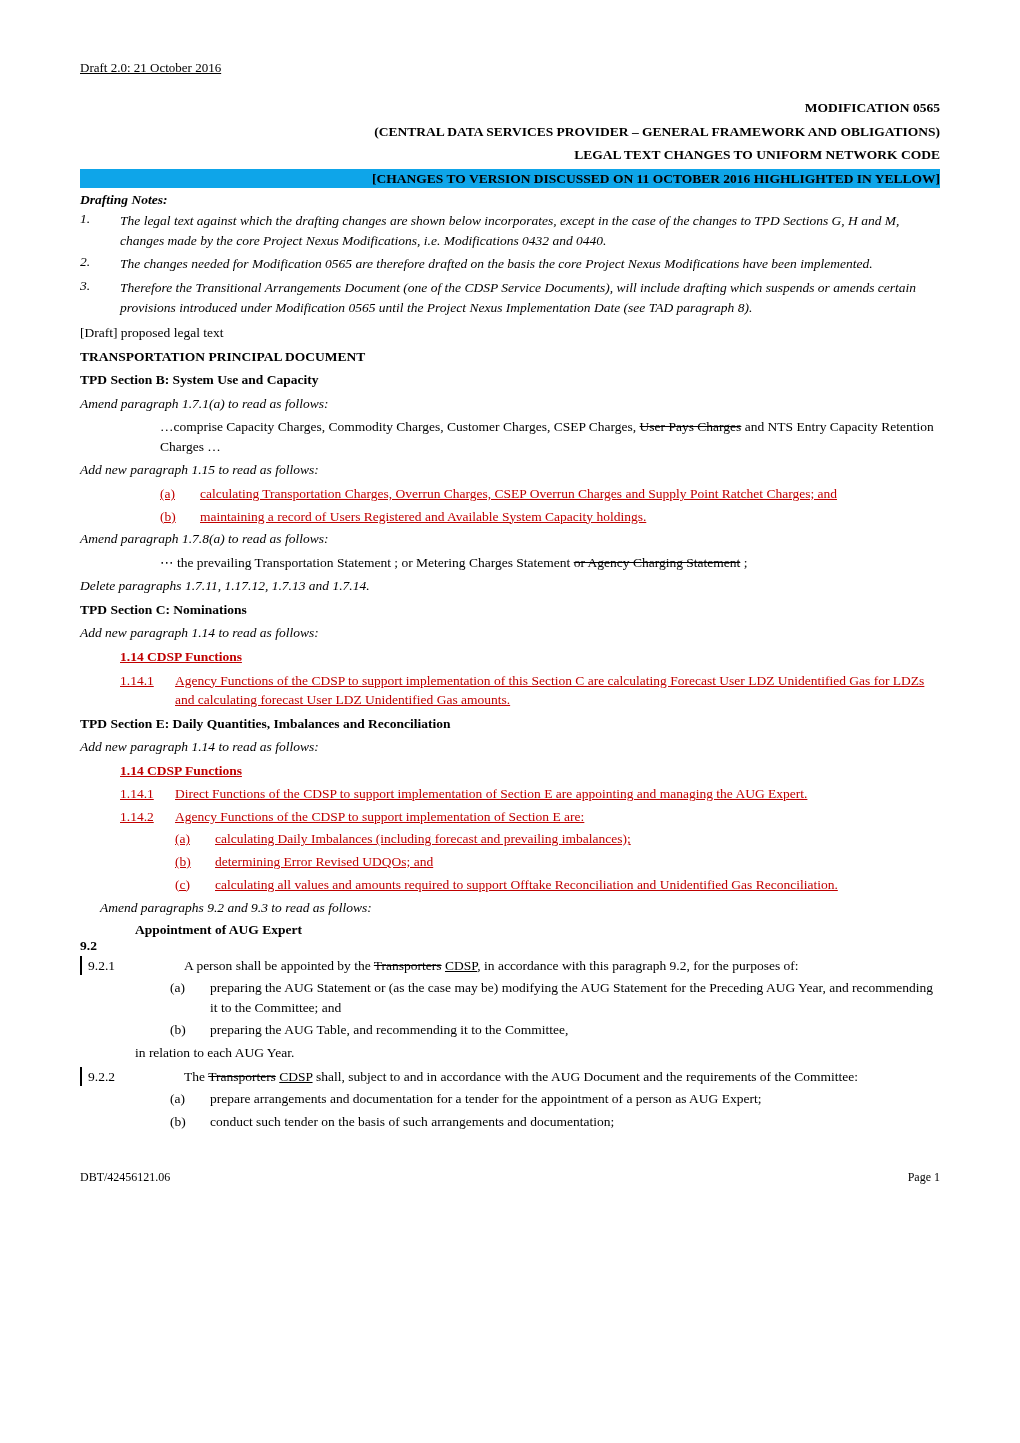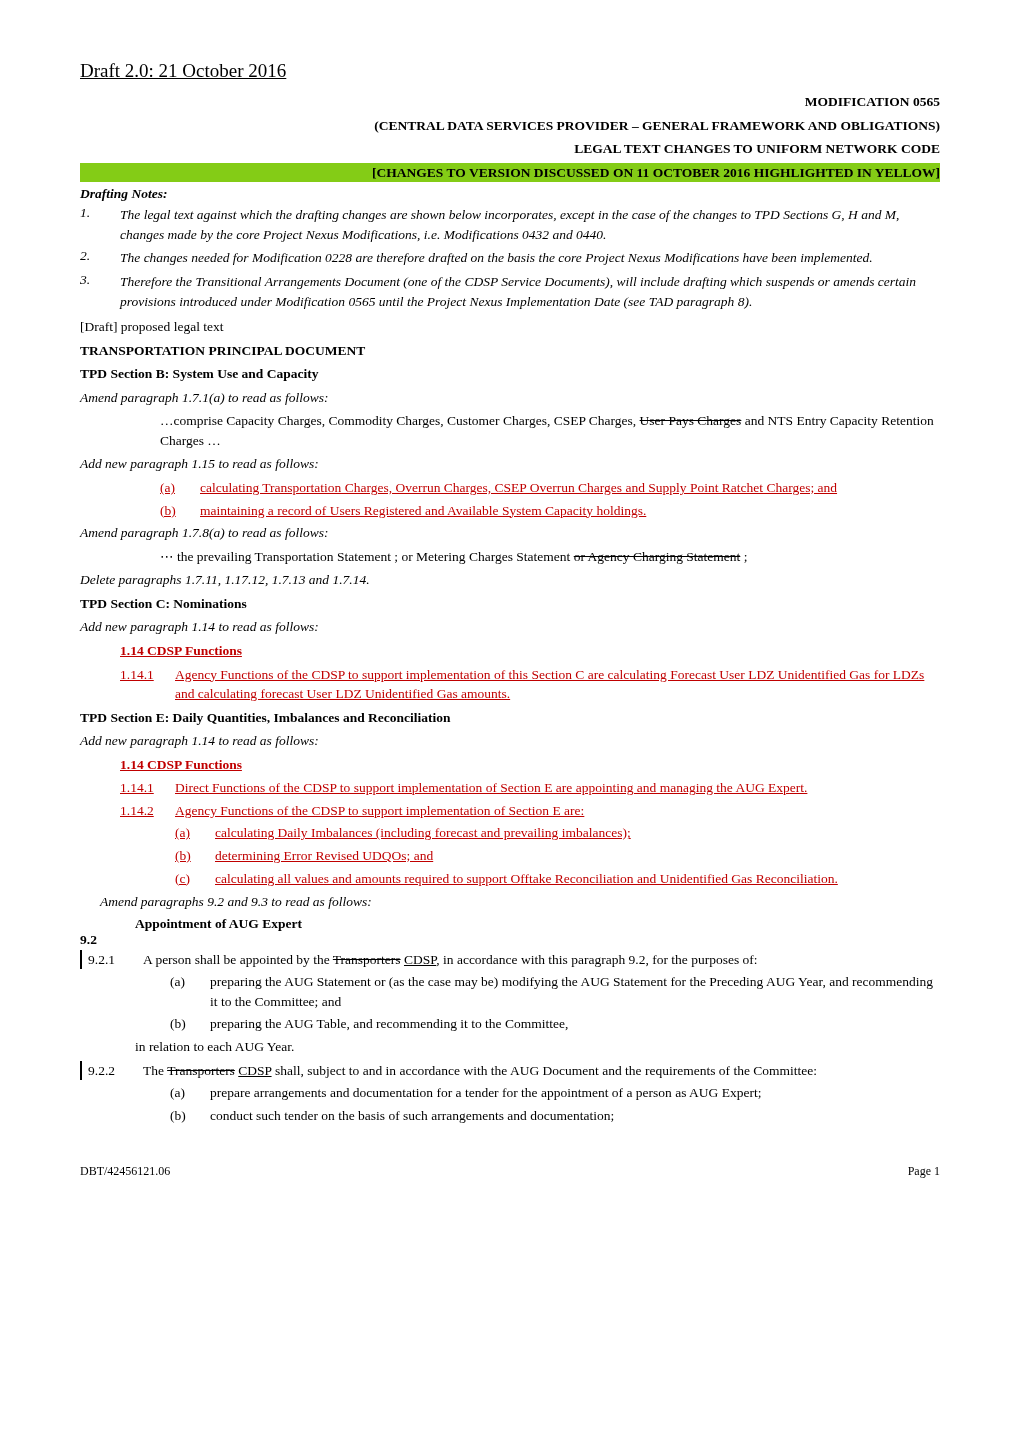--- a/index.html
+++ b/index.html
@@ -6,30 +6,30 @@
     body {
       background: #fff;
       font-family: 'Times New Roman', Times, serif;
       font-size: 13.5px;
       color: #000;
       padding: 60px 80px 60px 80px;
       max-width: 1020px;
       min-height: 1443px;
     }
     .draft-line {
-      font-size: 19px;
-      margin-bottom: 10px;
+      font-size: 13px;
+      margin-bottom: 22px;
       text-decoration: underline;
     }
     .center { text-align: right; }
     .bold { font-weight: bold; }
     .italic { font-style: italic; }
     .underline { text-decoration: underline; }
     .yellow-highlight {
-      background-color: #84cc16;
+      background-color: #0ea5e9;
       font-weight: bold;
     }
     .red-underline {
       color: #c00000;
       text-decoration: underline;
     }
     .strikethrough { text-decoration: line-through; }
     .para {
       margin-bottom: 4px;
       line-height: 1.45;
@@ -81,20 +81,21 @@
       min-width: 55px;
       color: #c00000;
       text-decoration: underline;
     }
     .tpd-content { flex: 1; }
     .red-u { color: #c00000; text-decoration: underline; }
     .nine-two {
       display: flex;
       margin-bottom: 3px;
       line-height: 1.45;
+      gap: 41px;
     }
     .nine-num {
       min-width: 55px;
     }
     .nine-content { flex: 1; }
   </style>
 </head>
 <body>
 
 <div class="draft-line">Draft 2.0: 21 October 2016</div>
@@ -107,21 +108,21 @@
 <div style="">
   <span class="italic bold">Drafting Notes:</span>
 </div>
 
 <div class="numbered-item" style="margin-top:3px;">
   <span class="num-label">1.</span>
   <span class="num-content">The legal text against which the drafting changes are shown below incorporates, except in the case of the changes to TPD Sections G, H and M,  changes made by the core Project Nexus Modifications, i.e. Modifications 0432 and 0440.</span>
 </div>
 <div class="numbered-item">
   <span class="num-label">2.</span>
-  <span class="num-content">The changes needed for Modification 0228 are therefore drafted on the basis the core Project Nexus Modifications have been implemented.</span>
+  <span class="num-content">The changes needed for Modification 0565 are therefore drafted on the basis the core Project Nexus Modifications have been implemented.</span>
 </div>
 <div class="numbered-item">
   <span class="num-label">3.</span>
   <span class="num-content">Therefore the Transitional Arrangements Document (one of the CDSP Service Documents), will include drafting which suspends or amends certain provisions introduced under Modification 0565 until the Project Nexus Implementation Date (see TAD paragraph 8).</span>
 </div>
 
 <div class="para" style="margin-top:6px;">[Draft] proposed legal text</div>
 
 <div class="bold para">TRANSPORTATION PRINCIPAL DOCUMENT</div>
 <div class="bold para">TPD Section B: System Use and Capacity</div>

